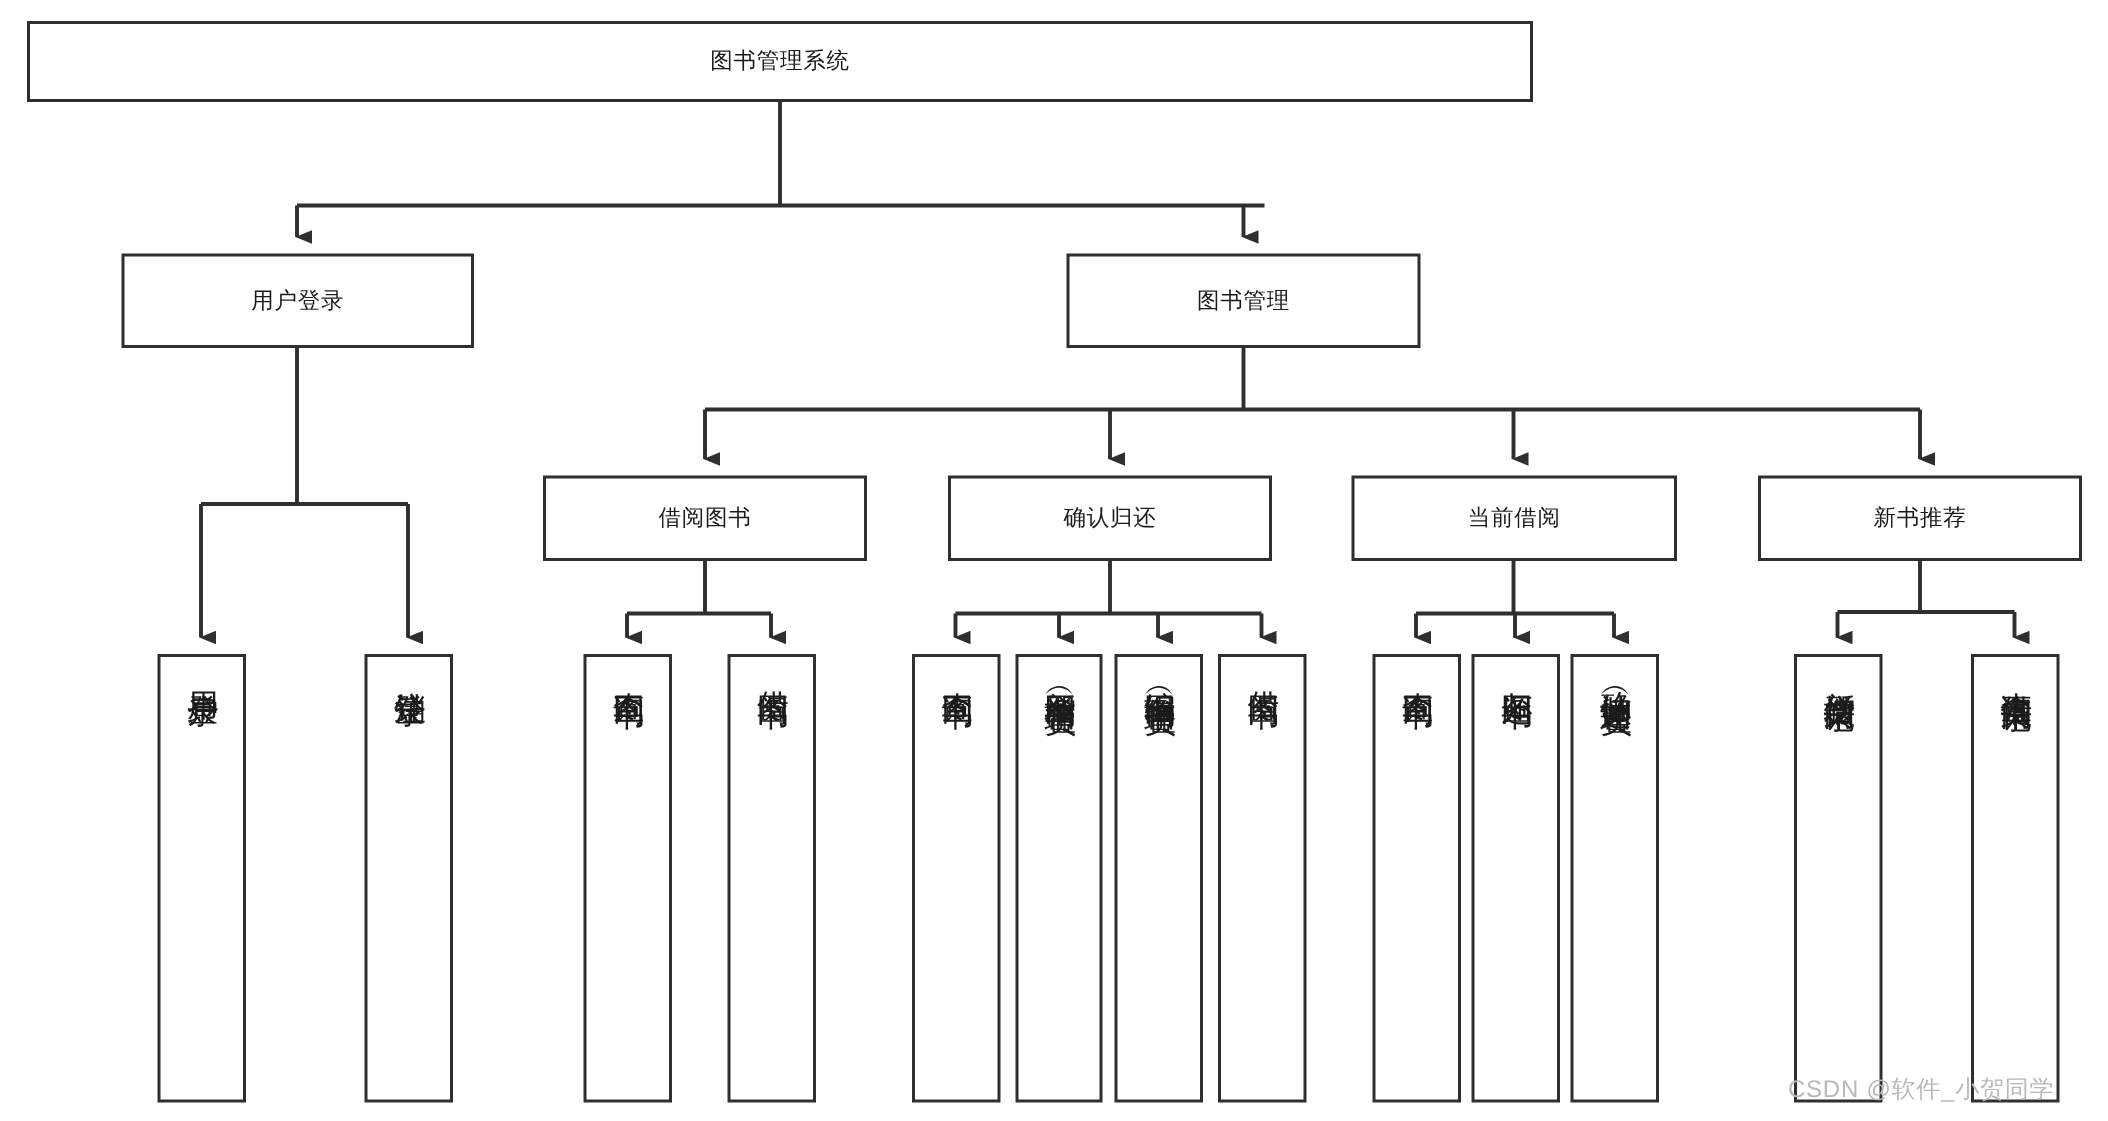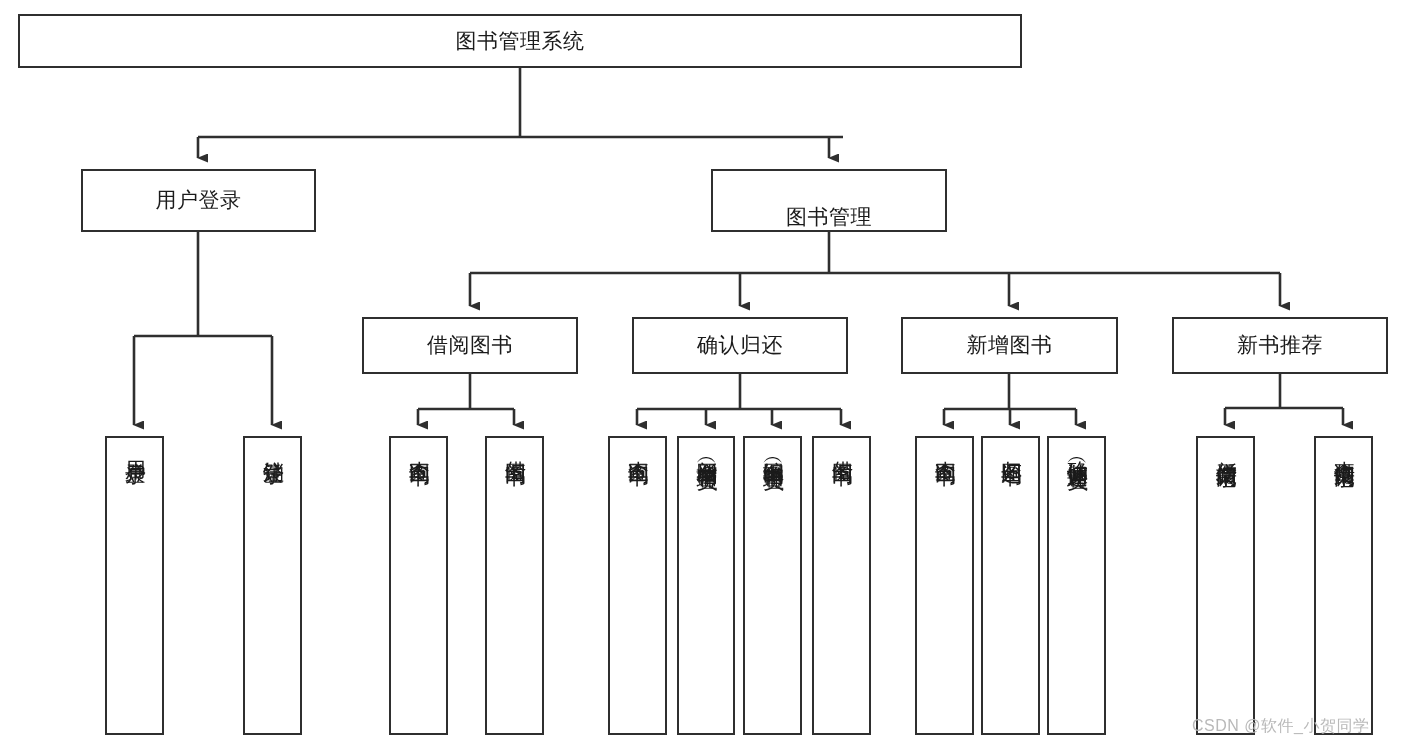--- a/index.html
+++ b/index.html
@@ -30,21 +30,21 @@
     position: absolute;
     box-sizing: border-box;
     border: 2.5px solid #2f2f2f;
     background: #ffffff;
     display: flex;
     align-items: center;
     justify-content: center;
     color: #1b1b1b;
   }
   .node-label {
-    font-size: 21px;
+    font-size: 15px;
     line-height: 1.18;
     letter-spacing: 0.5px;
     white-space: nowrap;
     color: #1b1b1b;
   }
   .node-box.horizontal .node-label {
     writing-mode: horizontal-tb;
   }
   .node-box.vertical {
     align-items: flex-start;
@@ -122,32 +122,32 @@
     </g>
   </svg>
 
   <div class="node-box horizontal" id="node-root" style="left: 18px; top: 14px; width: 1004px; height: 54px;">
     <span class="node-label">图书管理系统</span>
   </div>
 
   <div class="node-box horizontal" id="node-l2-0" style="left: 81px; top: 169px; width: 235px; height: 63px;">
     <span class="node-label">用户登录</span>
   </div>
-  <div class="node-box horizontal" id="node-l2-1" style="left: 711px; top: 169px; width: 236px; height: 63px; align-items: flex-end;">
+  <div class="node-box horizontal" id="node-l2-1" style="left: 711px; top: 169px; width: 236px; height: 63px;">
     <span class="node-label">图书管理</span>
   </div>
 
   <div class="node-box horizontal" id="node-l3-0" style="left: 362px; top: 317px; width: 216px; height: 57px;">
     <span class="node-label">借阅图书</span>
   </div>
   <div class="node-box horizontal" id="node-l3-1" style="left: 632px; top: 317px; width: 216px; height: 57px;">
     <span class="node-label">确认归还</span>
   </div>
   <div class="node-box horizontal" id="node-l3-2" style="left: 901px; top: 317px; width: 217px; height: 57px;">
-    <span class="node-label">新增图书</span>
+    <span class="node-label">当前借阅</span>
   </div>
   <div class="node-box horizontal" id="node-l3-3" style="left: 1172px; top: 317px; width: 216px; height: 57px;">
     <span class="node-label">新书推荐</span>
   </div>
 
   <div class="node-box vertical" id="node-leaf-0" style="left: 105px; top: 436px; width: 59px; height: 299px;">
     <span class="node-label">用户登录</span>
   </div>
   <div class="node-box vertical" id="node-leaf-1" style="left: 243px; top: 436px; width: 59px; height: 299px;">
     <span class="node-label">注销登录</span>

